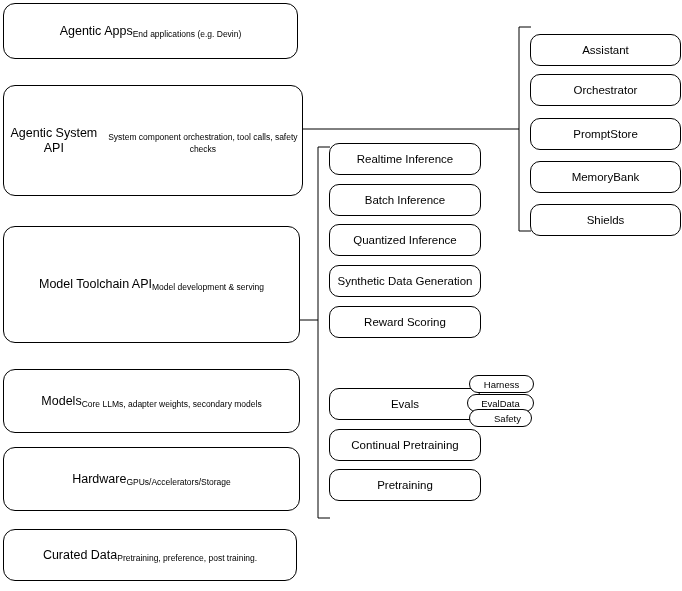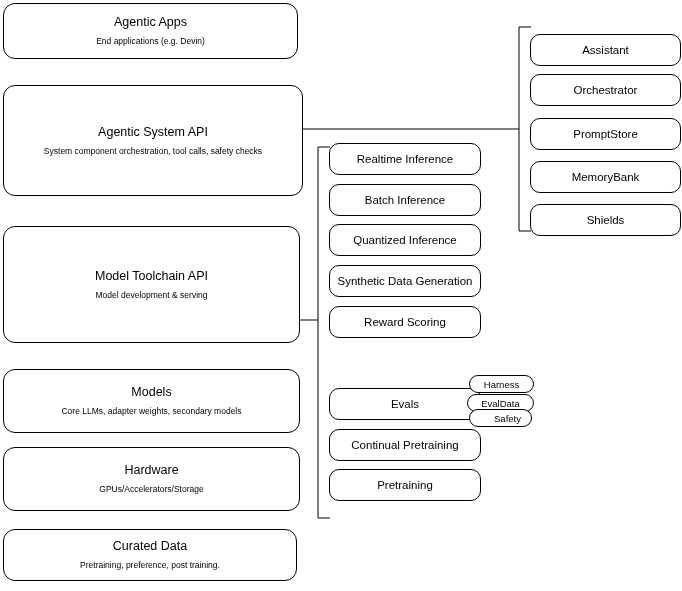--- a/index.html
+++ b/index.html
@@ -18,21 +18,21 @@
     overflow: hidden;
     background: #ffffff;
   }
   .layer-box {
     position: absolute;
     box-sizing: border-box;
     border: 1px solid #000000;
     border-radius: 12px;
     background: #ffffff;
     display: flex;
-    flex-direction: column;
+    flex-direction: row;
     align-items: center;
     justify-content: center;
     text-align: center;
   }
   .layer-title {
     font-size: 12.5px;
     line-height: 15px;
     color: #000000;
   }
   .layer-sub {

